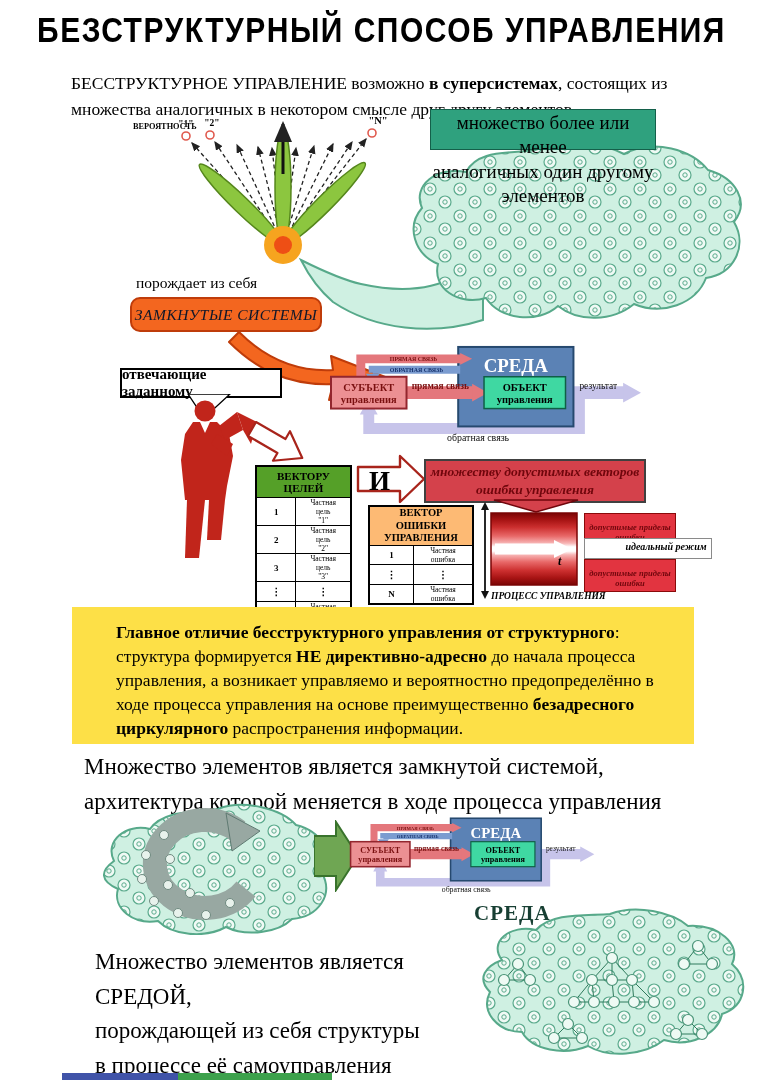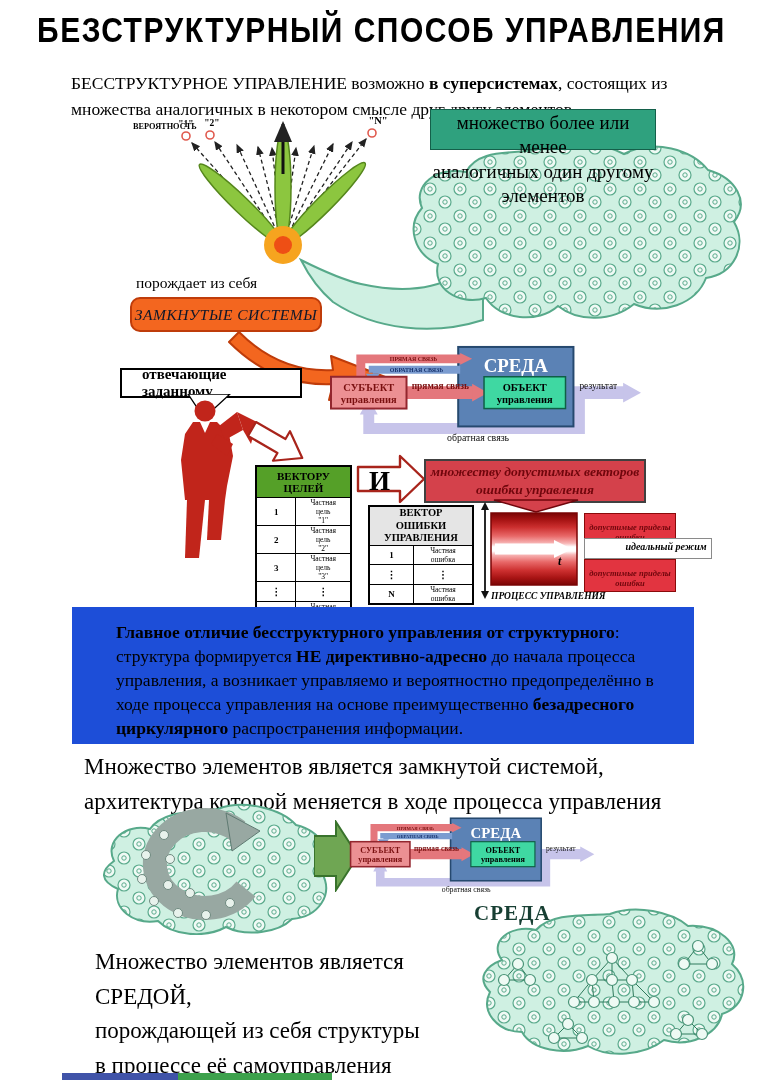--- a/index.html
+++ b/index.html
@@ -14,35 +14,35 @@
   .b{font-weight:bold;}
   .env-box{left:430px;top:109px;width:224px;height:38px;background:#2fa17e;
            border:1.5px solid #14604a;text-align:center;font-size:19px;line-height:1.28;padding-top:1px;}
   .prob-note{left:406px;top:272px;width:120px;text-align:center;font-weight:bold;
              font-style:italic;font-size:15px;line-height:1.3;}
   .spawns{left:136px;top:274px;font-size:15.5px;}
   .closed-box{left:130px;top:297px;width:188px;height:31px;background:#f3661f;
               border:2px solid #bf3c0a;border-radius:10px;display:flex;align-items:center;
               justify-content:center;font-style:italic;font-size:15.5px;color:#0f172a;letter-spacing:.5px;}
   .matching-box{left:120px;top:368px;width:158px;height:26px;background:#fff;border:2px solid #000;
-                display:flex;align-items:center;justify-content:center;font-weight:bold;font-size:15px;padding-left:20px;}
+                display:flex;align-items:center;justify-content:center;font-weight:bold;font-size:15px;}
   .red-box{left:424px;top:459px;width:218px;height:38px;background:#d4414b;border:2px solid #404040;
            color:#70060c;font-style:italic;font-weight:bold;font-size:13.5px;text-align:center;
            line-height:1.35;padding-top:2px;}
   .limit{left:584px;width:90px;text-align:center;font-style:italic;font-weight:bold;line-height:1.18;}
   .limit-red{background:#e23440;color:#70060c;border:1px solid #8a0a0a;font-size:8.5px;height:23px;padding-top:8px;}
   .limit-white{background:#fff;border:1.5px solid #8a8a8a;font-size:10px;height:17px;padding-top:2px;padding-left:36px;}
   table.dtable{position:absolute;border-collapse:collapse;background:#fff;border:2px solid #000;}
   .dtable td,.dtable th{border:1px solid #000;text-align:center;vertical-align:middle;padding:0 14px;}
   .dtable td{font-size:7.5px;}
   .dtable td.num{width:15px;font-weight:bold;font-size:9px;}
   .dtable td.dots{font-weight:bold;font-size:10px;}
   .goals th{background:#55a028;font-size:11px;height:30px;font-weight:bold;}
-  .errs th{background:#e5e5e5;font-size:10.5px;height:34px;font-weight:bold;line-height:1.2;}
-  .green-note{left:72px;top:607px;width:622px;height:137px;background:#1d4ed8;
+  .errs th{background:#fdba74;font-size:10.5px;height:34px;font-weight:bold;line-height:1.2;}
+  .green-note{left:72px;top:607px;width:622px;height:137px;background:#fde047;
               font-size:17.5px;line-height:1.37;padding:14px 28px 0 44px;box-sizing:border-box;}
   .sect{font-size:23px;line-height:1.5;}
   .sreda-label{left:474px;top:901px;font-weight:bold;font-size:21px;color:#173f33;letter-spacing:1px;}
   .bar{height:7px;top:1073px;}
   svg text{font-family:"Liberation Serif",serif;}
 </style>
 </head>
 <body>
 
 <div class="page">

